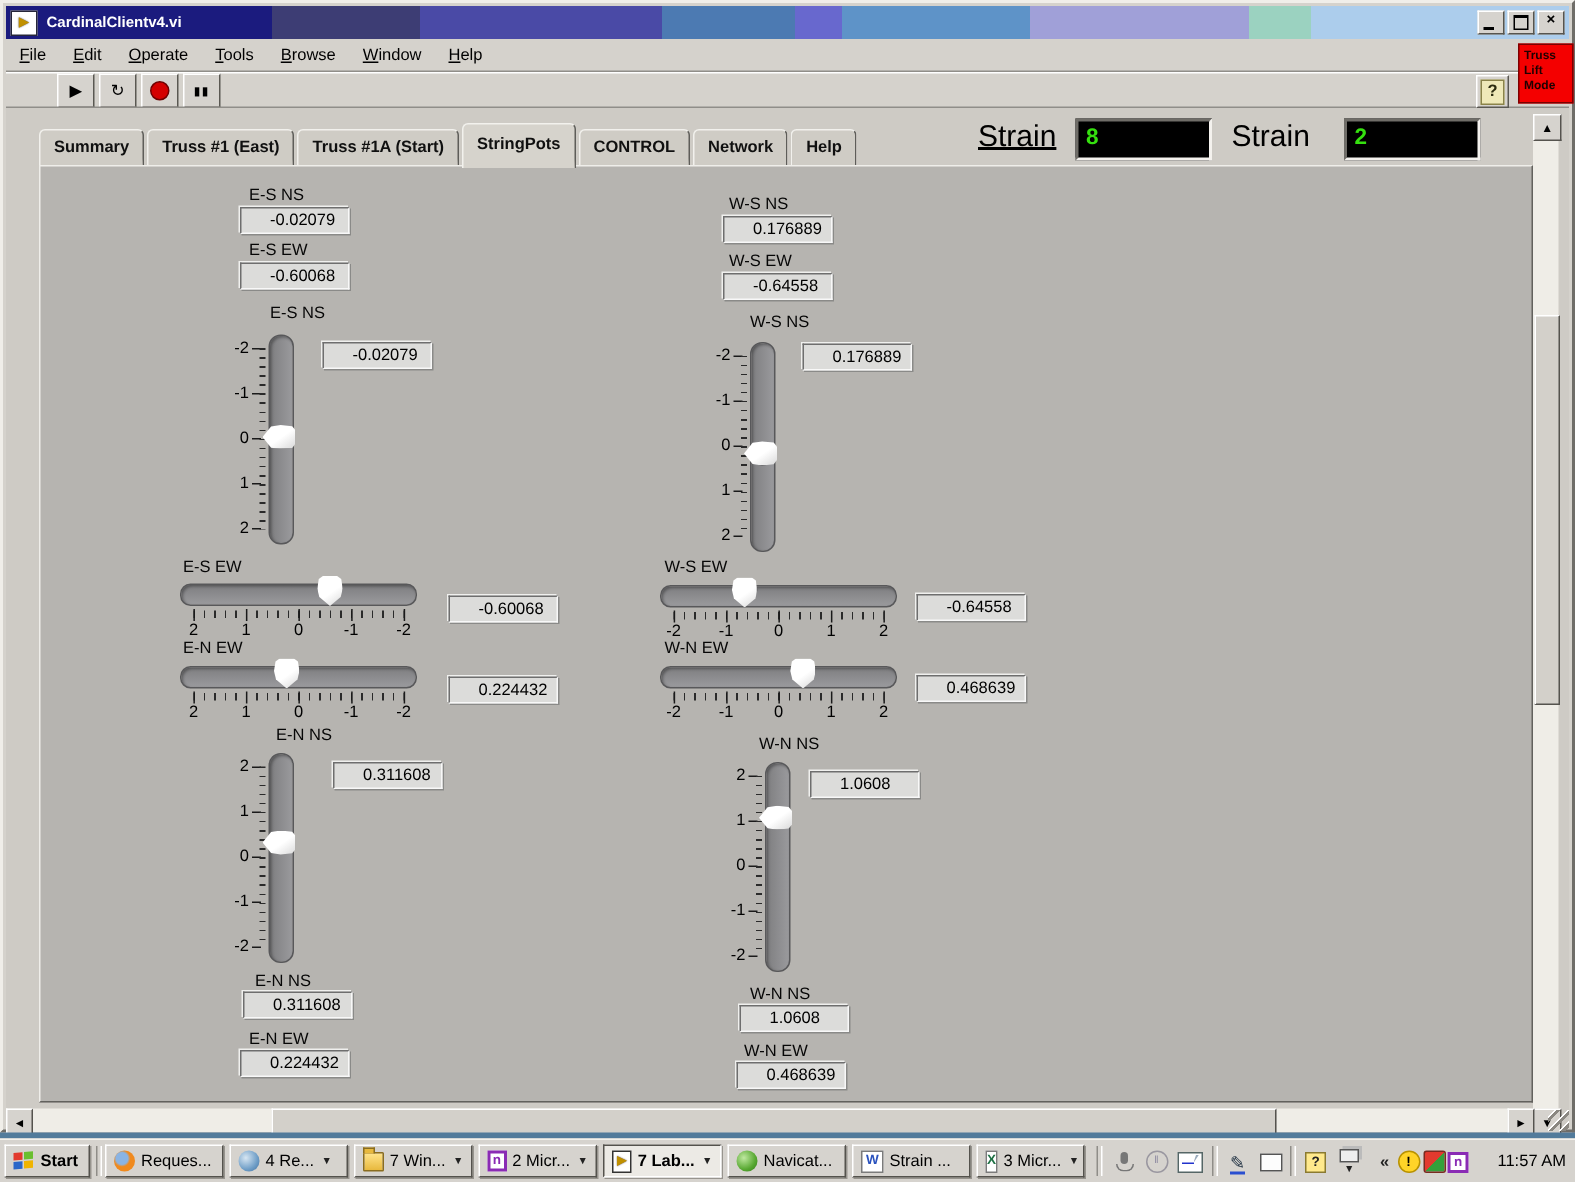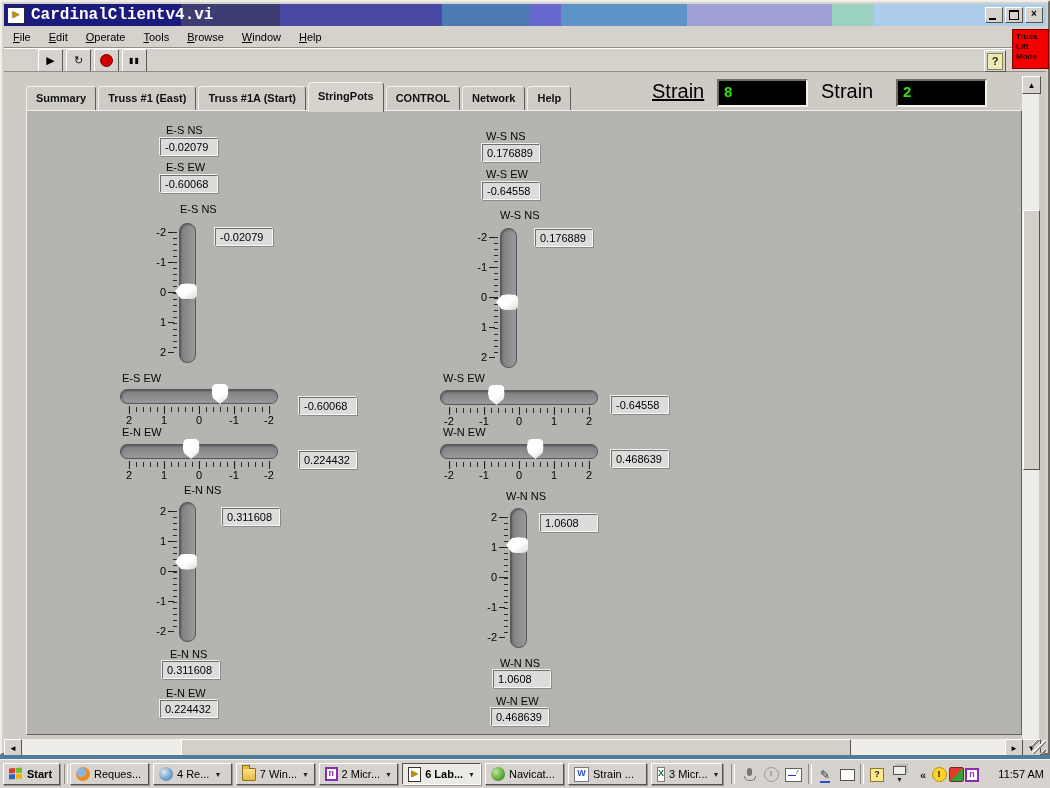--- a/index.html
+++ b/index.html
@@ -10,21 +10,21 @@
   
   .window-frame{left:0;top:0;width:1046px;height:751px;border:2px solid;
     border-color:#f0eee9 #6f6d68 #6f6d68 #f0eee9;background:#d5d2cc;}
   .titlebar{left:4px;top:4px;width:1042px;height:22px;display:flex;align-items:center;
     background:linear-gradient(90deg,
       #1b1b7e 0%,#1b1b7e 17%,#3d3d74 17%,#3d3d74 26.5%,#4a4aa6 26.5%,#4a4aa6 42%,
       #4c7ab2 42%,#4c7ab2 50.5%,#6868ce 50.5%,#6868ce 53.5%,#5e93c8 53.5%,#5e93c8 65.5%,
       #a0a0d8 65.5%,#a0a0d8 79.5%,#9bd2c0 79.5%,#9bd2c0 83.5%,#accdec 83.5%,#accdec 100%);}
   .lv-appicon{width:16px;height:15px;margin-left:3px;background:#fff;border:1px solid #26263a;
     color:#c09000;font-size:9px;line-height:13px;text-align:center;text-shadow:0 0 1px #333;}
-  .title-text{color:#fff;font-weight:bold;font-size:16px;margin-left:6px;font-family:Liberation Mono, monospace;}
+  .title-text{color:#fff;font-weight:bold;font-size:10px;margin-left:6px;}
   .winbtns{margin-left:auto;margin-right:3px;display:flex;gap:2px;}
   .winbtn{width:16px;height:14px;background:#d6d3ce;border:1px solid;position:relative;
     border-color:#ffffff #56544e #56544e #ffffff;font-size:10px;line-height:12px;text-align:center;font-weight:bold;color:#000;}
   .winbtn.min::after{content:"";position:absolute;left:3px;bottom:2px;width:7px;height:2px;background:#000;}
   .winbtn.max::after{content:"";position:absolute;left:3px;top:2px;width:8px;height:7px;border:1px solid #000;border-top-width:2px;}
 
   .menubar{left:4px;top:27px;width:1042px;height:20px;display:flex;align-items:center;
     background:#d5d2cc;border-bottom:1px solid #908e89;box-shadow:0 1px 0 #ffffff;}
   .menu-item{padding:2px 9px 3px 9px;font-size:11px;color:#000;text-align:center;}
   .toolbar{left:4px;top:49px;height:23px;display:flex;gap:3px;padding-left:34px;align-items:center;}
@@ -50,21 +50,21 @@
   .page{left:26px;top:110px;width:994px;height:623px;background:#b6b4b0;border:1px solid;
     border-color:#efeeea #62615d #62615d #efeeea;}
   .big-label{font-size:20px;color:#000;}
   .led{width:82px;height:24px;background:#000;border:2px solid;border-color:#6f6d68 #f4f2ee #f4f2ee #6f6d68;
     color:#35e00f;font-size:15px;font-weight:bold;line-height:22px;padding-left:5px;z-index:2;}
 
   
   .lbl{font-size:11px;color:#060606;white-space:nowrap;z-index:2;}
   .numbox{width:52px;height:16px;background:#dcdcda;border:1px solid;z-index:2;
     border-color:#6e6e6e #f8f8f8 #f8f8f8 #6e6e6e;box-shadow:-1px -1px 0 #f0f0ee,1px 1px 0 #8a8a88;
-    font-size:11px;line-height:16px;padding-left:4px;overflow:hidden;white-space:nowrap;color:#000;}
+    font-size:11px;line-height:16px;padding-left:19px;overflow:hidden;white-space:nowrap;color:#000;}
 
   
   .vslider{width:54px;height:150px;z-index:2;}
   .vlabels{position:absolute;left:0;top:9px;width:22px;height:120px;}
   .vlabels span{position:absolute;right:2px;transform:translateY(-50%);font-size:11px;color:#000;}
   .vlabels span::after{content:"";position:absolute;left:calc(100% + 2px);top:50%;width:6px;height:1px;background:#1a1a1a;}
   .vticks{position:absolute;left:27px;top:9px;width:4px;height:121px;
     background:repeating-linear-gradient(180deg,#2a2a2a 0 1px,transparent 1px 6.05px);}
   .vtrack{position:absolute;left:33px;top:0;width:15px;height:138px;border:1px solid #58585a;border-radius:8px;
     background:linear-gradient(90deg,#7e7e80,#9a9a9d);box-shadow:inset 1px 1px 2px #00000055;}
@@ -391,21 +391,21 @@
       <span>7 Win...</span>
       <span class="ddown">▼</span>
     </div>
     <div class="tb-btn" style="left:319px;width:79px;">
       <span class="i-sqletter i-onenote">n</span>
       <span>2 Micr...</span>
       <span class="ddown">▼</span>
     </div>
     <div class="tb-btn active" style="left:402px;width:79px;">
       <span class="i-labview">▶</span>
-      <span>6 Lab...</span>
+      <span>7 Lab...</span>
       <span class="ddown">▼</span>
     </div>
     <div class="tb-btn" style="left:485px;width:79px;">
       <span class="i-navicat"></span>
       <span>Navicat...</span>
     </div>
     <div class="tb-btn" style="left:568px;width:79px;">
       <span class="i-sqletter i-word">W</span>
       <span>Strain ...</span>
     </div>

